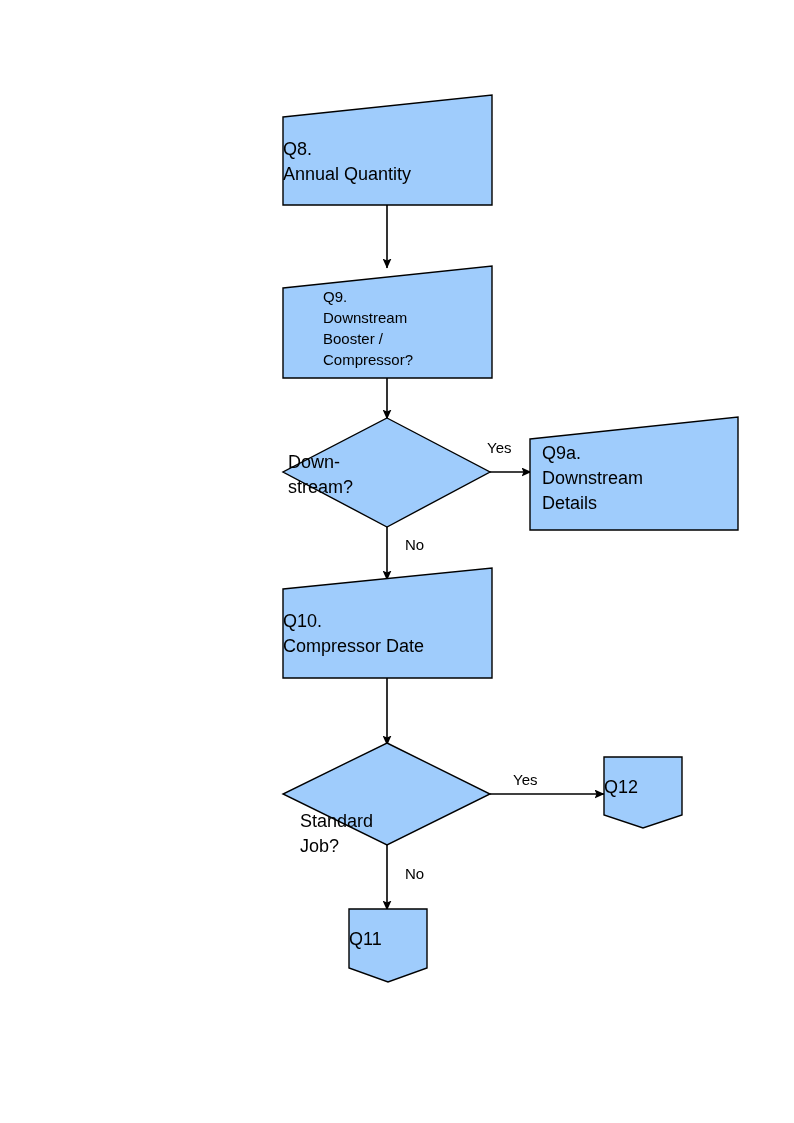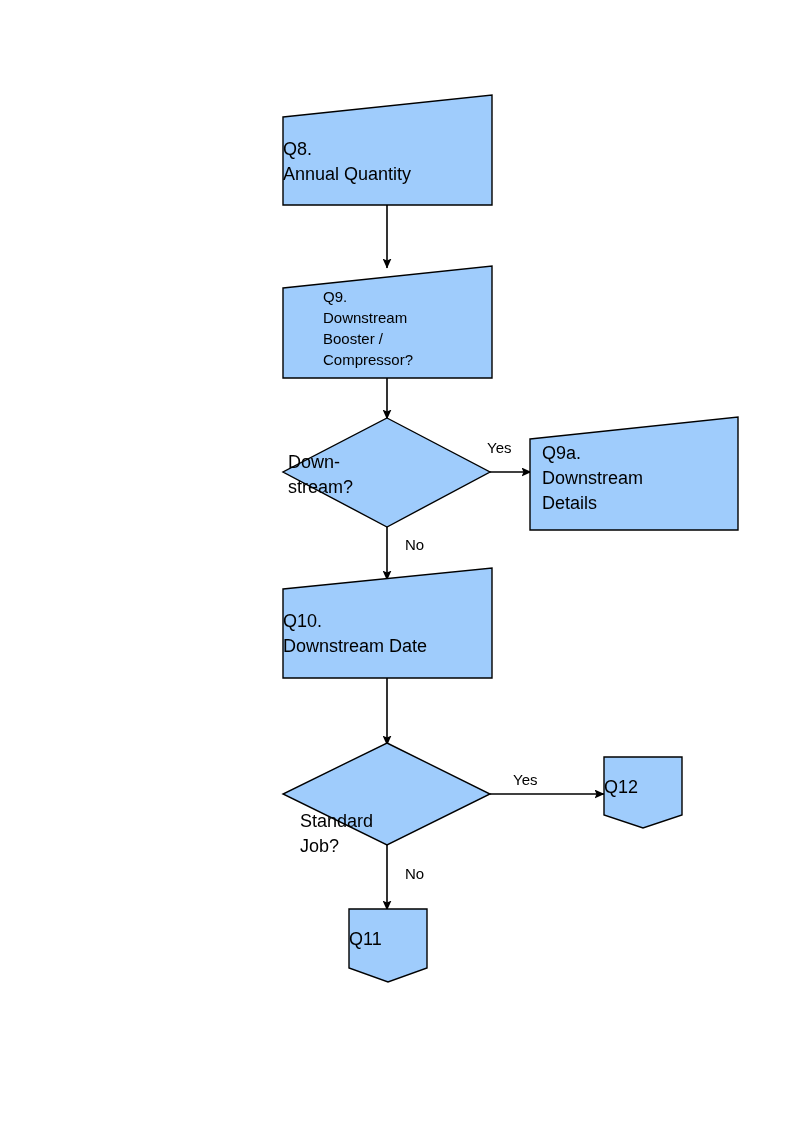--- a/index.html
+++ b/index.html
@@ -98,21 +98,21 @@
 Compressor?</div>
 
 <div class="node-text" style="left:288px; top:450px; width:175px;">Down-
 stream?</div>
 
 <div class="node-text" style="left:530px; top:441px; width:208px;margin-left:12px;">Q9a.
 Downstream
 Details</div>
 
 <div class="node-text" style="left:283px; top:609px; width:209px;">Q10.
-Downstream Date</div>
+Compressor Date</div>
 
 <div class="node-text" style="left:300px; top:770px; width:175px;margin-top:39px;">Standard
 Job?</div>
 
 <div class="node-text" style="left:604px; top:775px; width:56px;">Q12</div>
 
 <div class="node-text" style="left:349px; top:927px; width:56px;">Q11</div>
 
 <div class="edge-label" style="left:487px; top:437px;">Yes</div>
 

